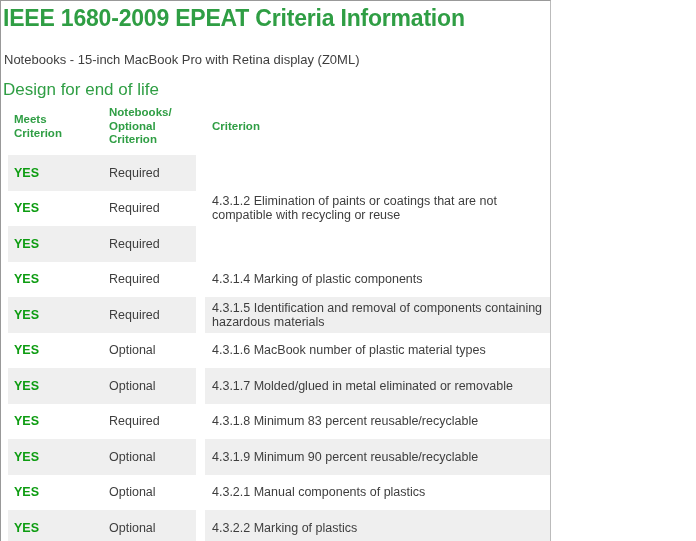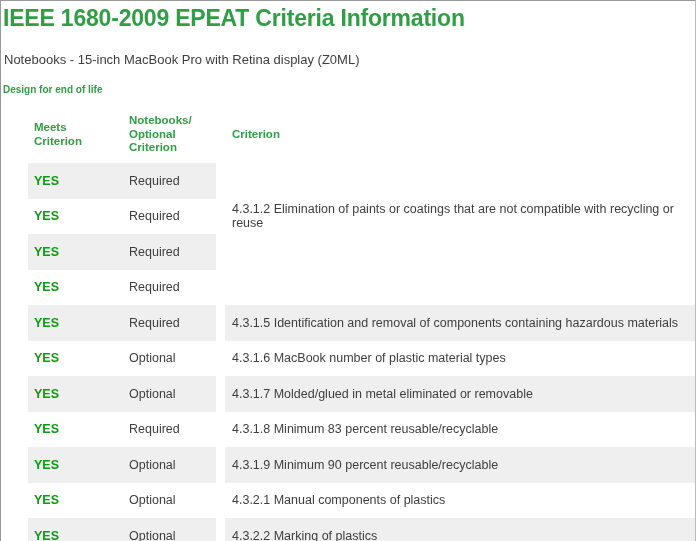--- a/index.html
+++ b/index.html
@@ -4,21 +4,21 @@
 <style>
   html, body {
     margin: 0;
     padding: 0;
     background: #ffffff;
     font-family: "Liberation Sans", "DejaVu Sans", sans-serif;
   }
   .page {
     position: relative;
     box-sizing: border-box;
-    width: 696px;
+    width: 551px;
     height: 541px;
     background: #ffffff;
     border-top: 1px solid var(--border-gray, #999);
     border-left: 1px solid var(--border-gray, #999);
     border-right: 1px solid var(--border-faint, #bbb);
     overflow: hidden;
   }
   .page-title {
     margin: 5px 0 0 2px;
     font-size: 23px;
@@ -27,28 +27,28 @@
     letter-spacing: -0.2px;
     color: var(--heading-green, #2f9e44);
   }
   .subtitle {
     margin: 21px 8px 0 3px;
     font-size: 13px;
     line-height: 16px;
     color: var(--text-dark, #3e3e3e);
   }
   .section-heading {
-    margin: 14px 0 8px 2px;
-    font-size: 10px;
+    margin: 14px 0 0 2px;
+    font-size: 17px;
     line-height: 16px;
-    font-weight: 700;
+    font-weight: 400;
     color: var(--heading-green, #2f9e44);
   }
   
-  .hrow, .row { display: flex; margin-left: 20px; }
+  .hrow, .row { display: flex; }
   .left-block {
     margin-left: 7px;
     width: 188px;
     flex: 0 0 188px;
     display: flex;
     align-items: center;
   }
   .right-block {
     margin-left: 9px;
     flex: 1 1 auto;
@@ -137,20 +137,23 @@
       <span class="meets cell-meets">YES</span>
       <span class="req cell-req">Required</span>
     </div>
   </div>
 
   <div class="row">
     <div class="left-block">
       <span class="meets cell-meets">YES</span>
       <span class="req cell-req">Required</span>
     </div>
+    <div class="right-block">
+      <span class="criterion">4.3.1.4 Marking of plastic components</span>
+    </div>
   </div>
 
   <div class="row">
     <div class="left-block">
       <span class="meets cell-meets">YES</span>
       <span class="req cell-req">Required</span>
     </div>
     <div class="right-block">
       <span class="criterion">4.3.1.5 Identification and removal of components containing hazardous materials</span>
     </div>

